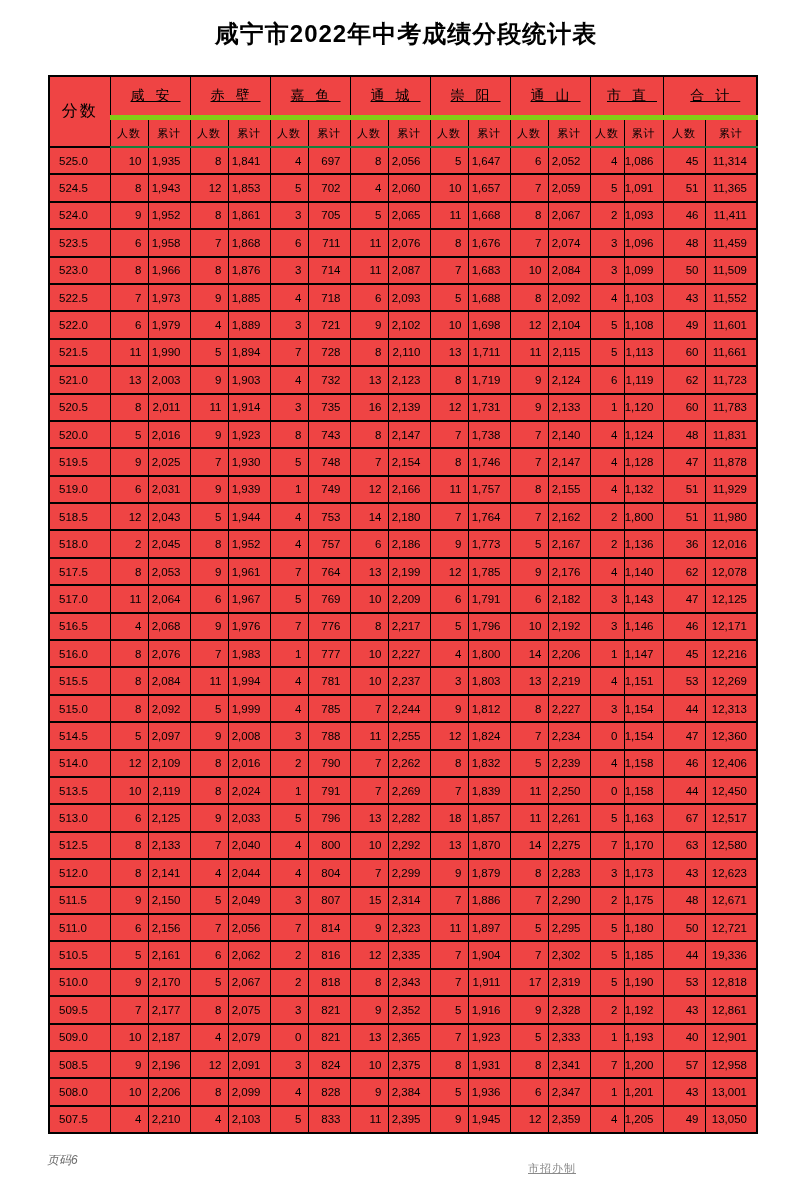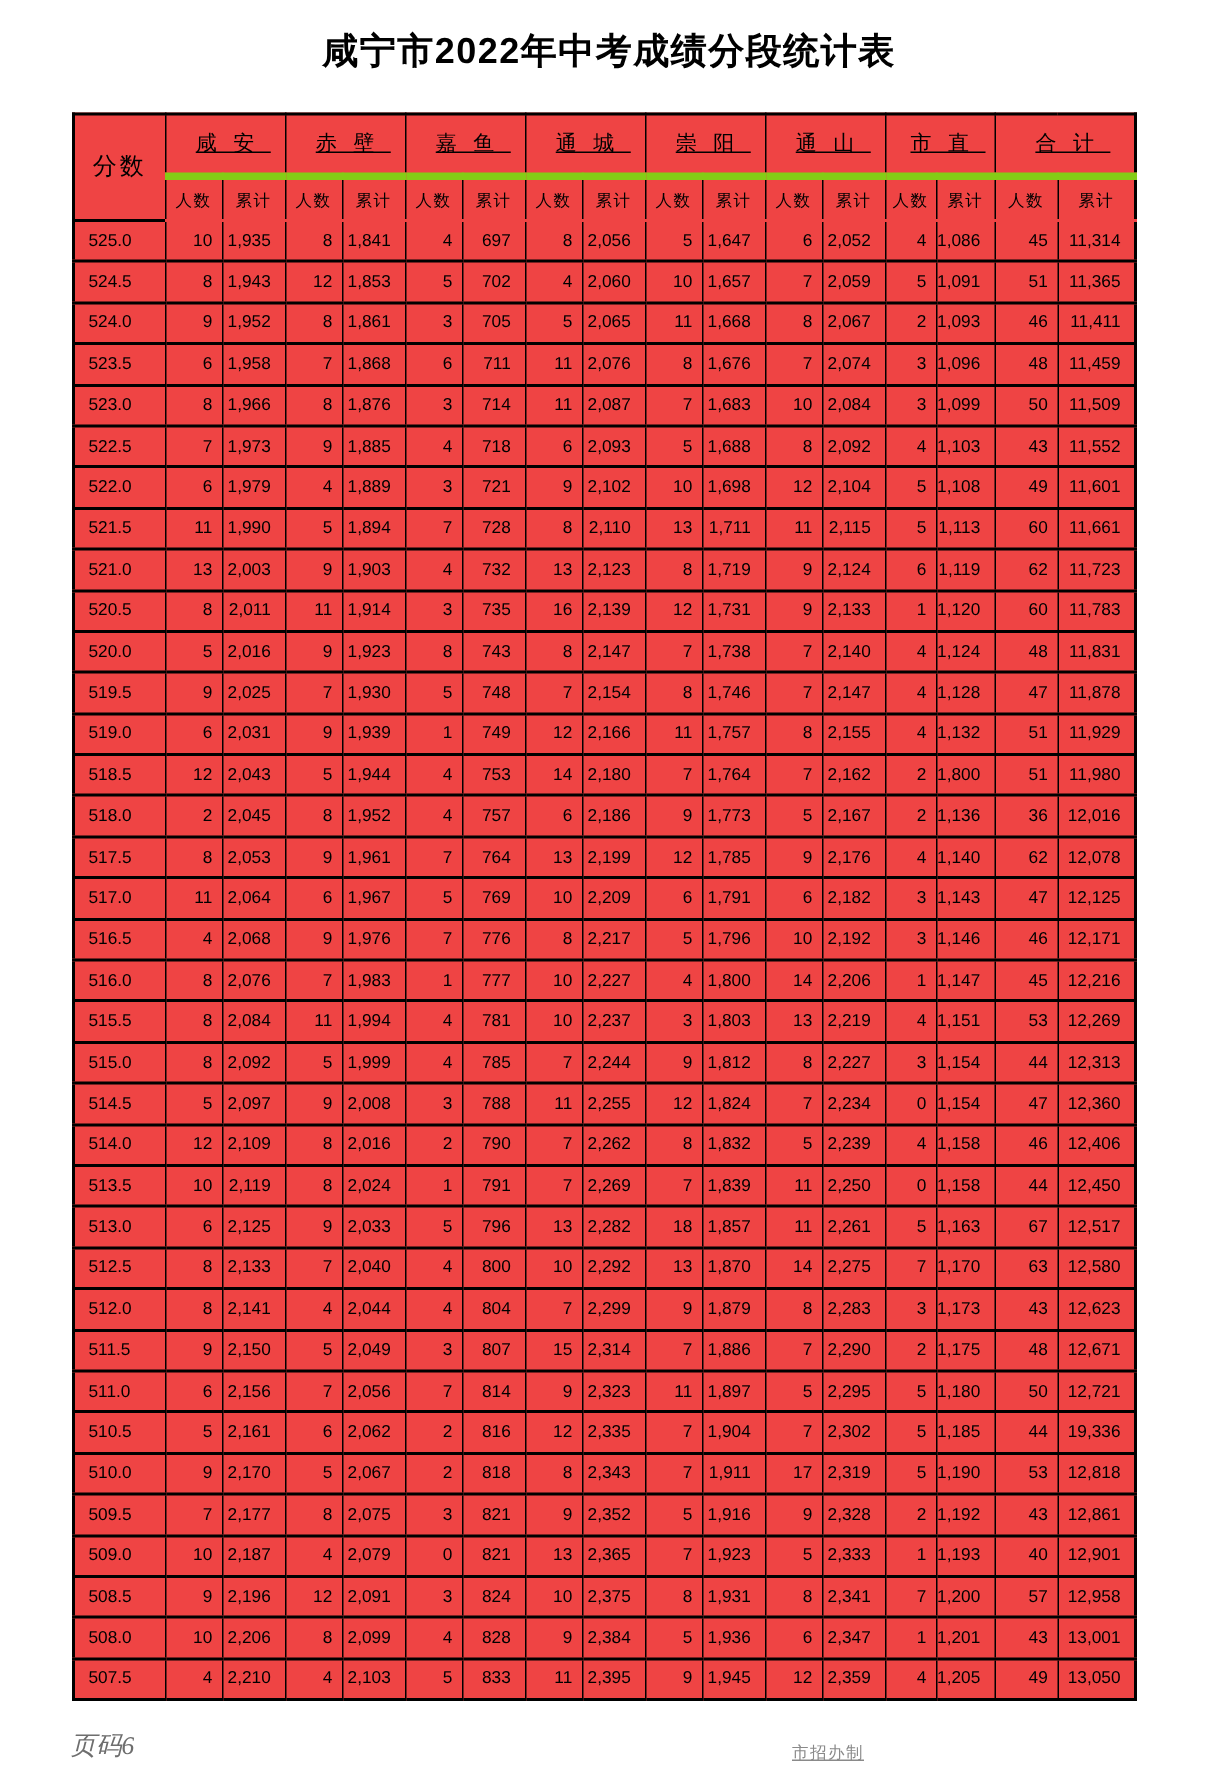--- a/index.html
+++ b/index.html
@@ -49,39 +49,38 @@
     font-size: 14px;
     letter-spacing: 11px;
     text-indent: 11px;
     border-bottom: 5px solid #84cc16;
     text-decoration: underline;
   }
   tr.subheader-row th.sub {
     height: 26px;
     font-size: 11px;
     letter-spacing: 1px;
-    border-bottom: 2px solid #ef4444;
+    border-bottom: 2px solid #15803d;
   }
   .score-table tbody td {
     height: 25.4px;
     font-size: 11.5px;
     border-top: 2px solid #000;
     border-bottom: 2px solid #000;
   }
   td.score { text-align: left; padding-left: 9px; }
   td.cnt   { text-align: right; padding-right: 6px; }
   td.cum   { text-align: right; padding-right: 9px; }
   .footer-page {
     position: absolute;
     left: 47px;
     top: 1152px;
-    font-size: 17px;
+    font-size: 12px;
     font-style: italic;
     color: #6e6e6e;
-    font-family: Liberation Serif, serif;
   }
   .footer-note {
     position: absolute;
     left: 528px;
     top: 1161px;
     font-size: 11px;
     color: #8a8a8a;
     letter-spacing: 1px;
     text-decoration: underline;
   }

